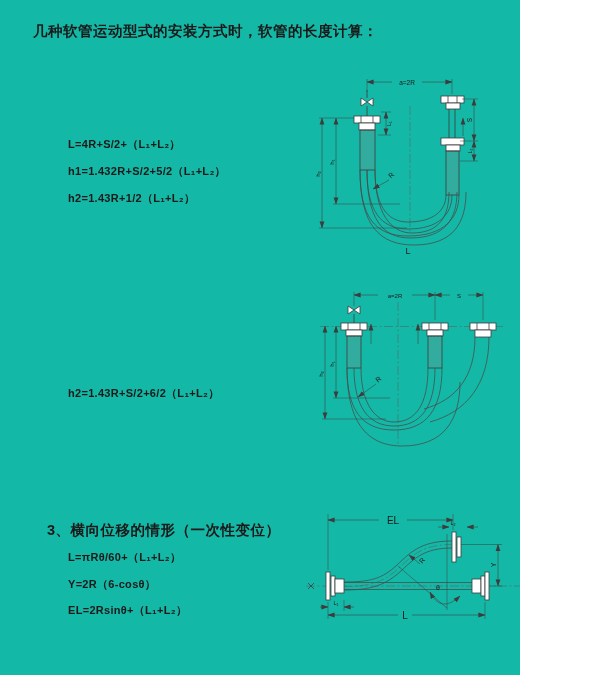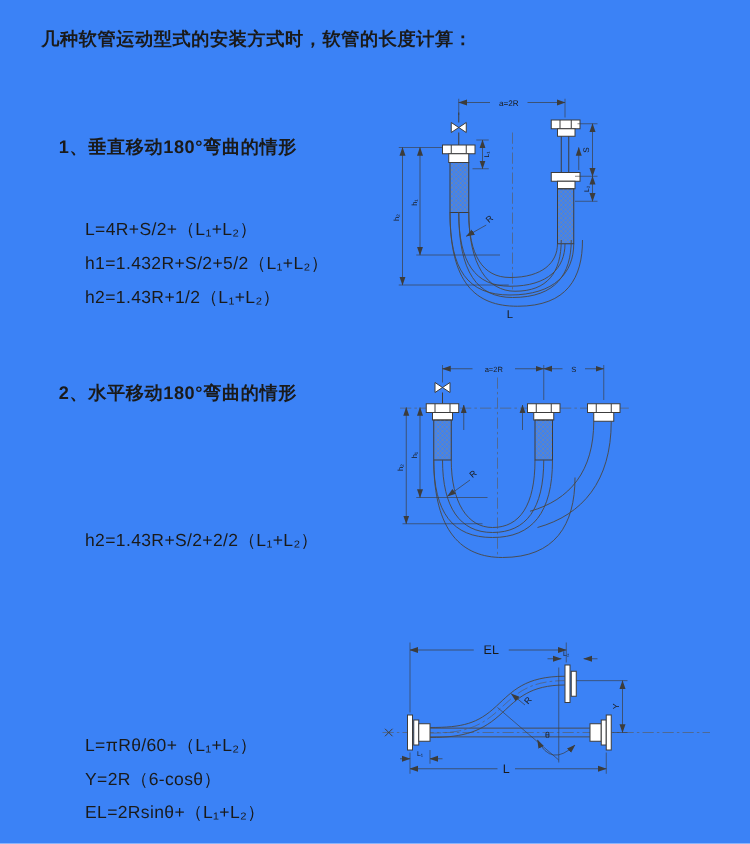--- a/index.html
+++ b/index.html
@@ -1,20 +1,20 @@
 <!DOCTYPE html>
 <html><head>
 <meta charset="utf-8">
 <style>
   html,body{margin:0;padding:0;background:#fff;}
-  .page{position:relative;width:600px;height:675px;background:#3b82f6;overflow:hidden;
+  .page{position:relative;width:520px;height:675px;background:#14b8a6;overflow:hidden;
         font-family:"Liberation Sans",sans-serif;color:#1a1a1a;}
   .title{position:absolute;left:33px;top:22px;font-size:14.5px;font-weight:bold;letter-spacing:.5px;}
   .heading{position:absolute;left:47px;font-size:14.5px;font-weight:bold;letter-spacing:.5px;}
-  .formula{position:absolute;left:68px;font-size:14px;font-weight:normal;letter-spacing:.3px;margin-top:38px;}
+  .formula{position:absolute;left:68px;font-size:11px;font-weight:bold;letter-spacing:.3px;}
   .hpos1{top:108px}.f1a{top:137px}.f1b{top:164px}.f1c{top:191px}
   .hpos2{top:305px}.f2a{top:332px}.f2b{top:359px}.f2c{top:386px}
   .hpos3{top:521px}.f3a{top:550px}.f3b{top:577px}.f3c{top:603px}
   svg.diagram{position:absolute;}
   .d1{left:302px;top:66px;}
   .d2{left:298px;top:282px;}
   .d3{left:298px;top:498px;}
   .part{stroke:#3c3c3c;stroke-width:.8;fill:#fff;}
   .hosefill{stroke:#3c3c3c;stroke-width:.8;fill:url(#hatch);}
   .hose{stroke:#4a4a4a;stroke-width:.75;fill:none;}
@@ -23,21 +23,20 @@
   .cl{stroke:#5a5a5a;stroke-width:.5;fill:none;stroke-dasharray:9 2.5 2 2.5;}
   .lbl{font-family:"Liberation Sans",sans-serif;fill:#1a1a1a;}
 </style>
 </head>
 <body>
 
 <div class="page">
 
   <div class="title">几种软管运动型式的安装方式时，软管的长度计算：</div>
 
-  <div class="heading hpos1">1、垂直移动180°弯曲的情形</div>
   <div class="formula f1a">L=4R+S/2+（L₁+L₂）</div>
   <div class="formula f1b">h1=1.432R+S/2+5/2（L₁+L₂）</div>
   <div class="formula f1c">h2=1.43R+1/2（L₁+L₂）</div>
 
   <svg class="diagram d1" width="285" height="192" viewBox="0 0 285 192">
     <defs>
       <marker id="arr" markerUnits="userSpaceOnUse" markerWidth="7" markerHeight="6" refX="6.6" refY="3" orient="auto-start-reverse">
         <path d="M0,0.6 L7,3 L0,5.4 Z" fill="#3c3c3c"></path>
       </marker>
       <pattern id="hatch" patternUnits="userSpaceOnUse" width="3.5" height="3.5">
@@ -131,22 +130,21 @@
     </g>
 
     <g>
       <line class="dln" x1="87" y1="114" x2="71" y2="123" marker-end="url(#arr)"></line>
       <text class="lbl" x="91" y="111" font-size="7" text-anchor="middle" transform="rotate(-42 91 111)">R</text>
     </g>
 
     <text class="lbl" x="106" y="188" font-size="9" text-anchor="middle">L</text>
   </svg>
 
-  <div class="heading hpos2">2、水平移动180°弯曲的情形</div>
-  <div class="formula f2c">h2=1.43R+S/2+2/2（L₁+L₂）</div>
+  <div class="formula f2c">h2=1.43R+S/2+6/2（L₁+L₂）</div>
 
   <svg class="diagram d2" width="300" height="172" viewBox="0 0 300 172">
 
     <g>
       <line class="cl" x1="22" y1="44.5" x2="205" y2="44.5"></line>
       <line class="cl" x1="100" y1="20" x2="100" y2="162"></line>
     </g>
 
     <g>
       <line class="ext" x1="56" y1="10" x2="56" y2="24"></line>
@@ -210,20 +208,21 @@
       <line class="dln" x1="38" y1="44" x2="38" y2="116" marker-start="url(#arr)" marker-end="url(#arr)"></line>
       <text class="lbl" x="35.5" y="82" font-size="6" text-anchor="middle" transform="rotate(-90 35.5 82)">h₁</text>
     </g>
 
     <g>
       <line class="dln" x1="78" y1="102" x2="60" y2="115" marker-end="url(#arr)"></line>
       <text class="lbl" x="82" y="99" font-size="7" text-anchor="middle" transform="rotate(-40 82 99)">R</text>
     </g>
   </svg>
 
+  <div class="heading hpos3">3、横向位移的情形（一次性变位）</div>
   <div class="formula f3a">L=πRθ/60+（L₁+L₂）</div>
   <div class="formula f3b">Y=2R（6-cosθ）</div>
   <div class="formula f3c">EL=2Rsinθ+（L₁+L₂）</div>
 
   <svg class="diagram d3" width="300" height="160" viewBox="0 0 300 160">
 
     <g>
       <line class="cl" x1="8" y1="88" x2="270" y2="88"></line>
       <path class="part" d="M10,85 L16,91 M10,91 L16,85" fill="none"></path>
     </g>

